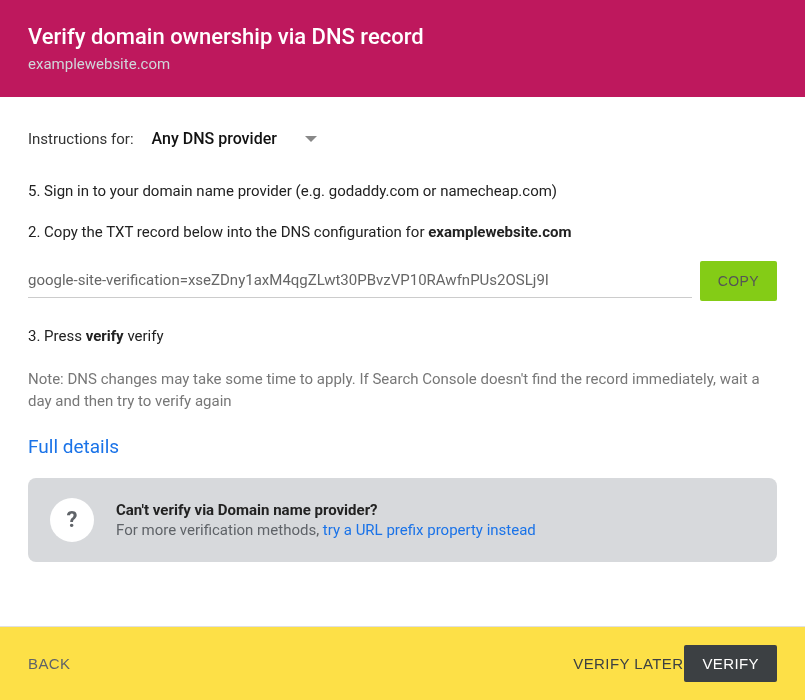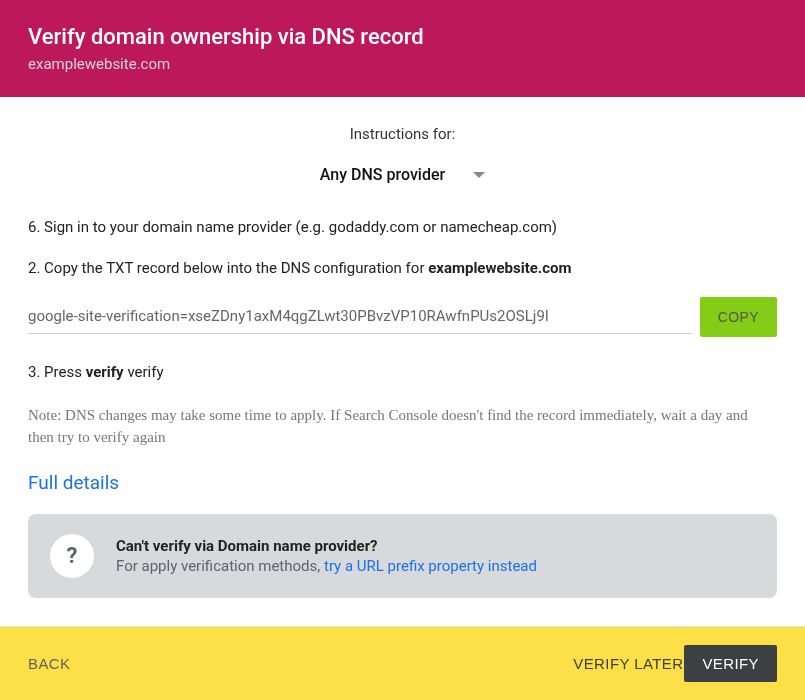--- a/index.html
+++ b/index.html
@@ -30,21 +30,20 @@
       color: #d0d6da;
     }
     .content {
       padding: 28px;
     }
     .provider-row {
       display: flex;
       align-items: center;
       gap: 18px;
       margin-bottom: 28px;
-      flex-direction: column;
     }
     .provider-label {
       font-size: 15px;
       color: #333;
     }
     .provider-select {
       display: flex;
       align-items: center;
       gap: 28px;
       cursor: pointer;
@@ -98,21 +97,20 @@
       letter-spacing: 0.4px;
       cursor: pointer;
       border-radius: 2px;
     }
     .note {
       font-size: 15px;
       color: #777;
       line-height: 1.5;
       margin-top: 20px;
       margin-bottom: 22px;
-      font-family: Liberation Serif, serif;
     }
     .full-details {
       font-size: 19px;
       color: #1a73e8;
       cursor: pointer;
       display: inline-block;
       margin-bottom: 20px;
     }
     .alt-card {
       background: #dadce0a0;
@@ -213,21 +211,21 @@
 <div class="content">
 
   <div class="provider-row">
     <span class="provider-label">Instructions for:</span>
     <div class="provider-select">
       <span class="provider-select-text">Any DNS provider</span>
       <span class="chevron"></span>
     </div>
   </div>
 
-  <div class="instruction-item">6. Sign in to your domain name provider (e.g. godaddy.com or namecheap.com)</div>
+  <div class="instruction-item">5. Sign in to your domain name provider (e.g. godaddy.com or namecheap.com)</div>
 
   <div class="instruction-item">
     <span>2. Copy the TXT record below into the DNS configuration for </span><b>examplewebsite.com</b>
   </div>
 
   <div class="txt-row">
     <input class="txt-field" type="text" readonly="" value="google-site-verification=xseZDny1axM4qgZLwt30PBvzVP10RAwfnPUs2OSLj9I" style="">
     <button class="copy-btn">COPY</button>
   </div>
 
@@ -239,21 +237,21 @@
 
   <a class="full-details">Full details</a>
 
   <div class="alt-card">
     <div class="help-circle">
         <span>?</span>
       </div>
     <div>
       <div class="alt-title">Can't verify via Domain name provider?</div>
       <div class="alt-sub">
-        <span>For apply verification methods, </span><span class="alt-link">try a URL prefix property instead</span>
+        <span>For more verification methods, </span><span class="alt-link">try a URL prefix property instead</span>
       </div>
     </div>
   </div>
 
 </div>
 
 <div class="footer">
   <button class="back-btn">BACK</button>
   <div class="footer-right">
     <button class="verify-later-btn">VERIFY LATER</button>

